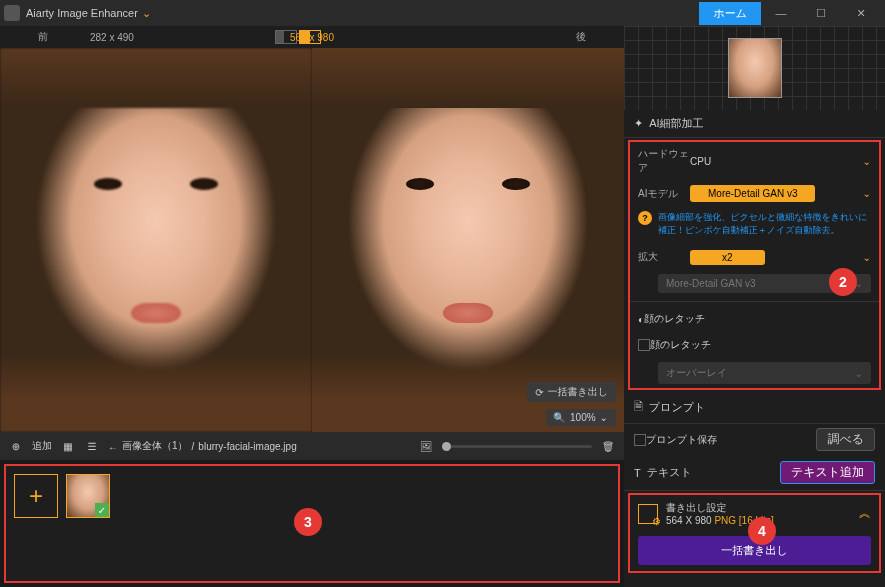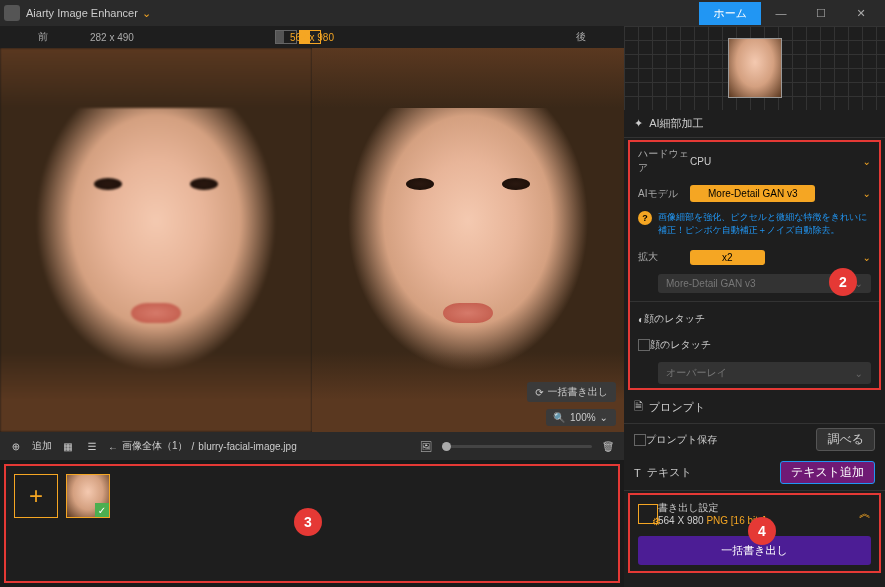--- a/index.html
+++ b/index.html
@@ -68,21 +68,21 @@
 .desc .q { position:absolute; left:8px; top:4px; width:14px; height:14px; background:#f5a623; color:#000; border-radius:50%; display:flex; align-items:center; justify-content:center; font-size:9px; font-weight:bold; }
 .cb { width:12px; height:12px; border:1px solid #666; display:inline-block; flex-shrink:0; }
 .subrow { padding:4px 8px 4px 28px; }
 .subsel { background:#333; padding:4px 8px; border-radius:3px; color:#777; font-size:10px; display:flex; align-items:center; }
 .subsel .chv { margin-left:auto; color:#666; }
 .divh { border-top:1px solid #333; margin:4px 0; }
 .badge.b2 { right:22px; top:126px; }
 .btnlink { background:#333; border:1px solid #555; padding:2px 10px; border-radius:3px; font-size:12px; margin-left:auto; }
 .btnlink.blue { color:#fff; background:#701a75; border-color:#2196f3; }
 .export { border:2px solid #e53935; margin:2px 4px 4px 4px; padding:6px 8px; position:relative; }
-.exphead { display:flex; align-items:center; gap:0; }
+.exphead { display:flex; align-items:center; gap:8px; }
 .expico { width:20px; height:20px; border:1px solid #f5a623; position:relative; }
 .expico::after { content:'⚙'; position:absolute; right:-4px; bottom:-4px; font-size:10px; color:#f5a623; }
 .expmeta { font-size:10px; }
 .expmeta .n { color:#ccc; }
 .expmeta .f { color:#f5a623; }
 .expch { margin-left:auto; color:#f5a623; font-size:12px; }
 .expbtns { display:flex; gap:8px; margin-top:10px; }
 .ebtn { flex:1; padding:7px; text-align:center; border-radius:3px; font-size:11px; cursor:pointer; }
 .ebtn.export1 { background:#2196f3; color:#fff; }
 .ebtn.export2 { background:#4c1d95; color:#fff; }

